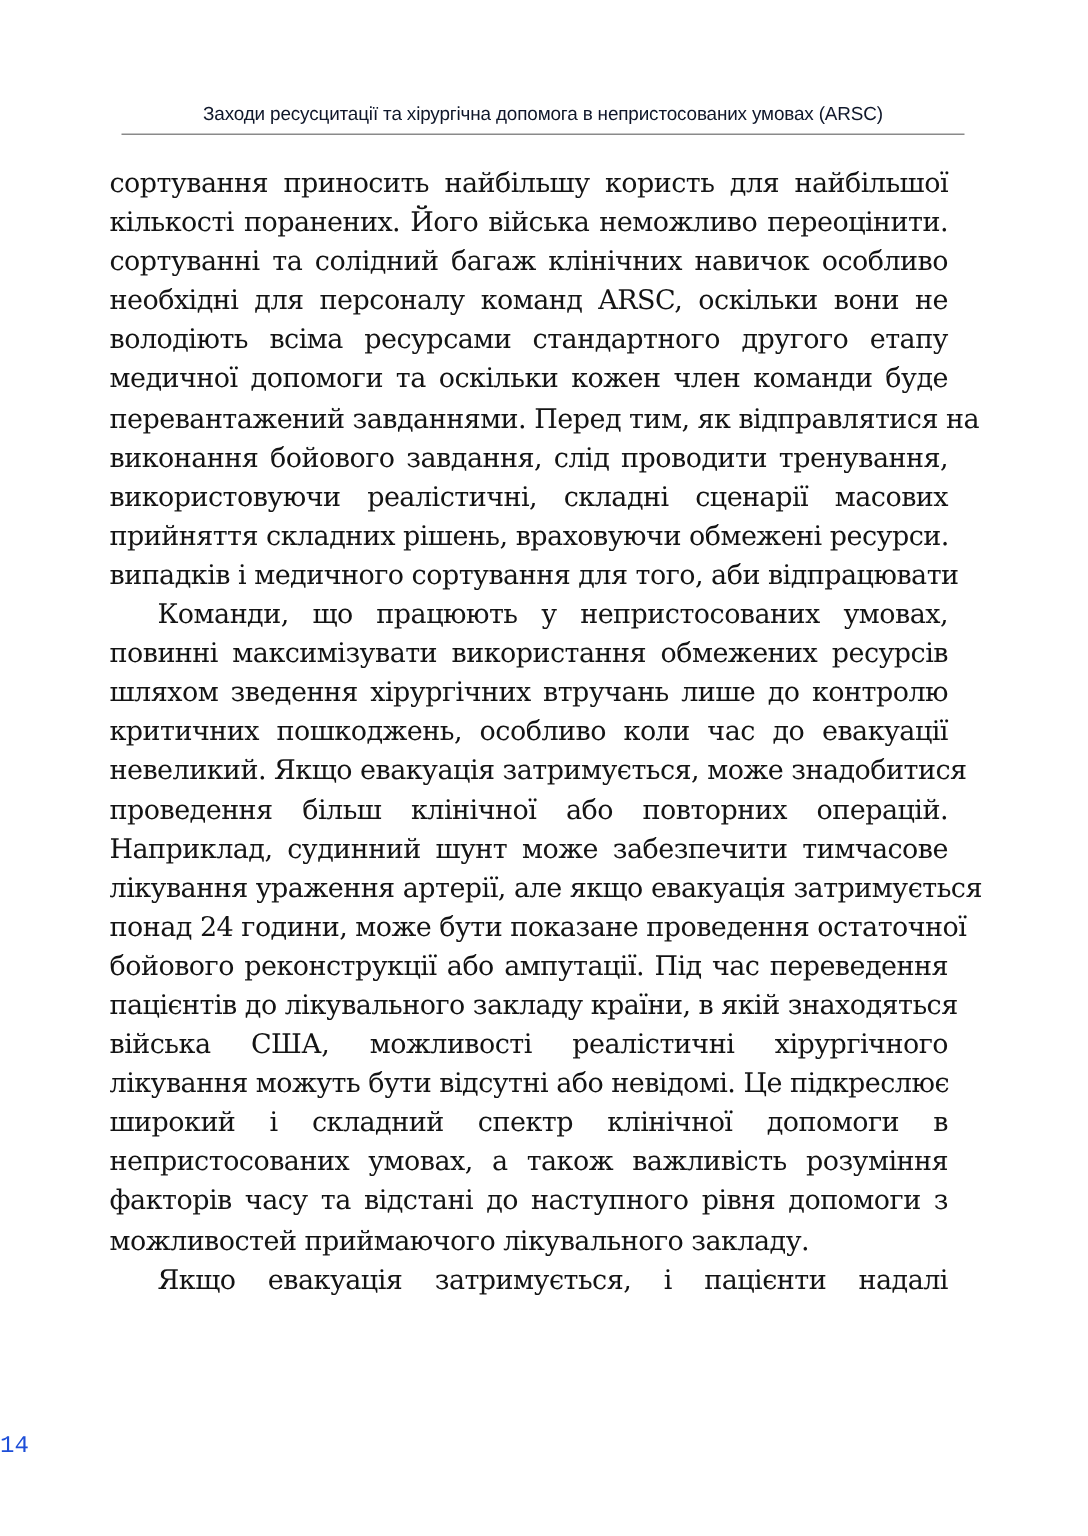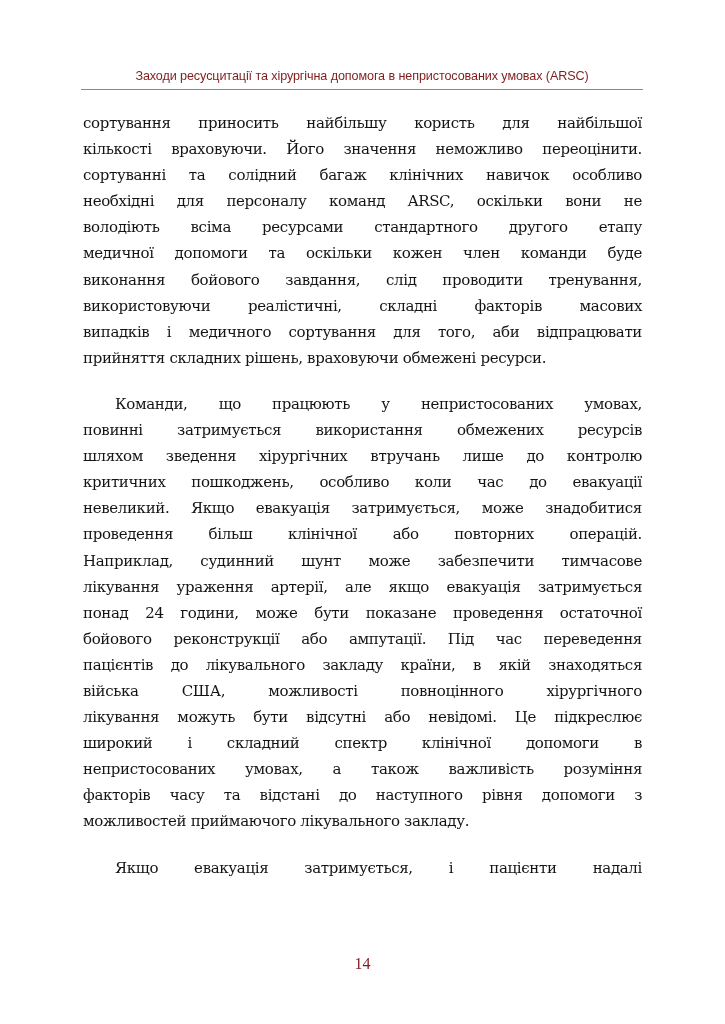--- a/index.html
+++ b/index.html
@@ -21,104 +21,104 @@
       background: #ffffff;
     }
     .running-header {
       position: absolute;
       left: 81px;
       top: 68px;
       width: 562px;
       text-align: center;
       font-family: "Liberation Sans", "DejaVu Sans", sans-serif;
       font-size: 12.6px;
-      color: #7f1d1d;
+      color: #0f172a;
       letter-spacing: -0.1px;
       line-height: 16px;
     }
     .header-rule {
       position: absolute;
       left: 81px;
       top: 89px;
       width: 562px;
       height: 0;
       border-top: 1.5px solid #8a8a8a;
     }
     .body-text {
       position: absolute;
-      left: 83px;
+      left: 73px;
       top: 110px;
       width: 559px;
       font-family: "DejaVu Serif", "Liberation Serif", serif;
-      font-size: 15px;
+      font-size: 18px;
       line-height: 26.1px;
       color: #141414;
     }
     .line {
       display: block;
       white-space: nowrap;
       text-align: justify;
       text-align-last: justify;
       height: 26.1px;
       letter-spacing: -0.35px;
     }
     .line.last {
       text-align-last: left;
     }
     .line.indent {
       padding-left: 32px;
-      margin-top: 20px;
     }
     .page-number {
       position: absolute;
       left: 0;
       width: 725px;
       top: 955px;
-      text-align: center;
-      font-family: Liberation Serif, serif;
+      text-align: left;
+      font-family: Liberation Mono, monospace;
       font-size: 16px;
-      color: #7f1d1d;
+      color: #1d4ed8;
     }
   </style>
 </head>
 <body>
 
 <div class="page">
 
   <div class="running-header">Заходи ресусцитації та хірургічна допомога в непристосованих умовах (ARSC)</div>
   <div class="header-rule"></div>
 
   <div class="body-text">
 
     <div>
       <span class="line">сортування приносить найбільшу користь для найбільшої</span>
-      <span class="line">кількості враховуючи. Його значення неможливо переоцінити.</span>
+      <span class="line">кількості поранених. Його війська неможливо переоцінити.</span>
       <span class="line">сортуванні та солідний багаж клінічних навичок особливо</span>
       <span class="line">необхідні для персоналу команд ARSC, оскільки вони не</span>
       <span class="line">володіють всіма ресурсами стандартного другого етапу</span>
       <span class="line">медичної допомоги та оскільки кожен член команди буде</span>
+      <span class="line">перевантажений завданнями. Перед тим, як відправлятися на</span>
       <span class="line">виконання бойового завдання, слід проводити тренування,</span>
-      <span class="line">використовуючи реалістичні, складні факторів масових</span>
+      <span class="line">використовуючи реалістичні, складні сценарії масових</span>
+      <span class="line last">прийняття складних рішень, враховуючи обмежені ресурси.</span>
       <span class="line">випадків і медичного сортування для того, аби відпрацювати</span>
-      <span class="line last">прийняття складних рішень, враховуючи обмежені ресурси.</span>
     </div>
 
     <div>
       <span class="line indent">Команди, що працюють у непристосованих умовах,</span>
-      <span class="line">повинні затримується використання обмежених ресурсів</span>
+      <span class="line">повинні максимізувати використання обмежених ресурсів</span>
       <span class="line">шляхом зведення хірургічних втручань лише до контролю</span>
       <span class="line">критичних пошкоджень, особливо коли час до евакуації</span>
       <span class="line">невеликий. Якщо евакуація затримується, може знадобитися</span>
       <span class="line">проведення більш клінічної або повторних операцій.</span>
       <span class="line">Наприклад, судинний шунт може забезпечити тимчасове</span>
       <span class="line">лікування ураження артерії, але якщо евакуація затримується</span>
       <span class="line">понад 24 години, може бути показане проведення остаточної</span>
       <span class="line">бойового реконструкції або ампутації. Під час переведення</span>
       <span class="line">пацієнтів до лікувального закладу країни, в якій знаходяться</span>
-      <span class="line">війська США, можливості повноцінного хірургічного</span>
+      <span class="line">війська США, можливості реалістичні хірургічного</span>
       <span class="line">лікування можуть бути відсутні або невідомі. Це підкреслює</span>
       <span class="line">широкий і складний спектр клінічної допомоги в</span>
       <span class="line">непристосованих умовах, а також важливість розуміння</span>
       <span class="line">факторів часу та відстані до наступного рівня допомоги з</span>
       <span class="line last">можливостей приймаючого лікувального закладу.</span>
     </div>
 
     <div>
       <span class="line indent">Якщо евакуація затримується, і пацієнти надалі</span>
     </div>

